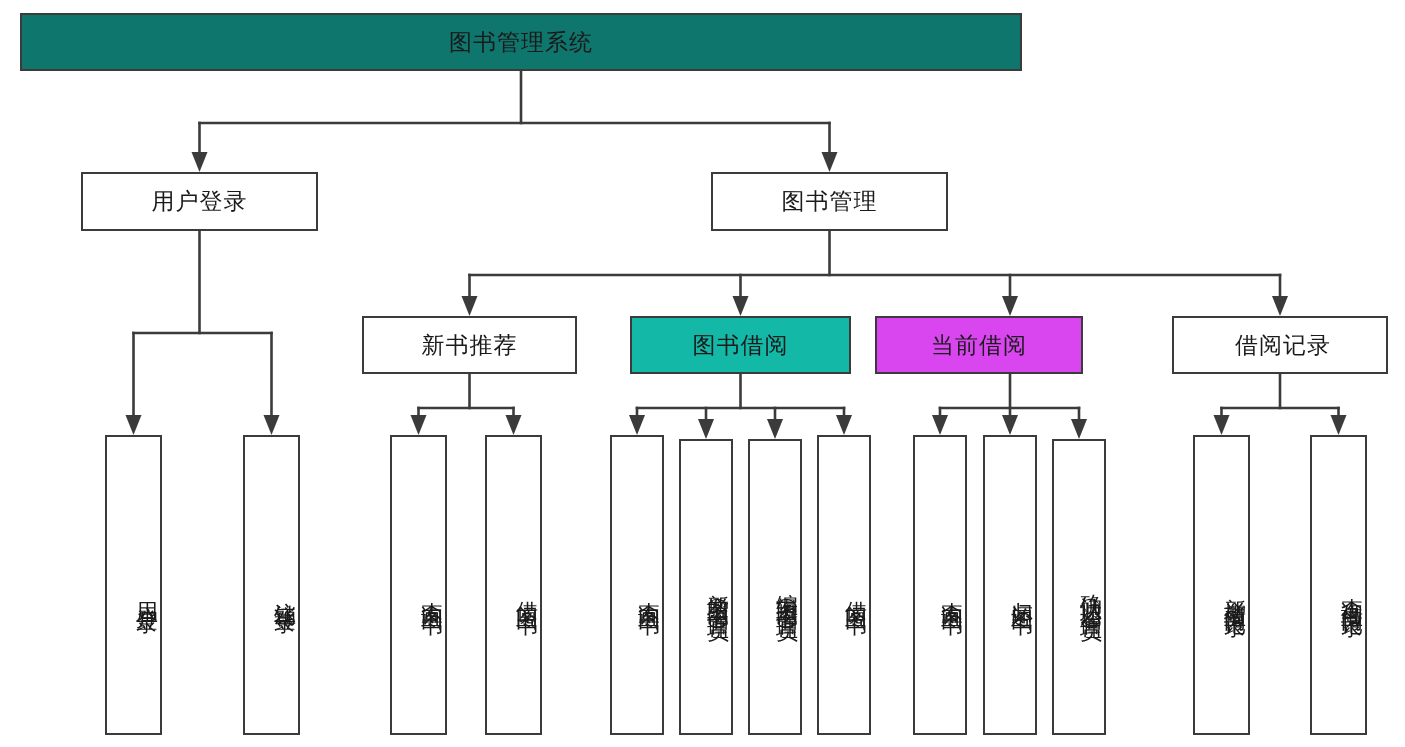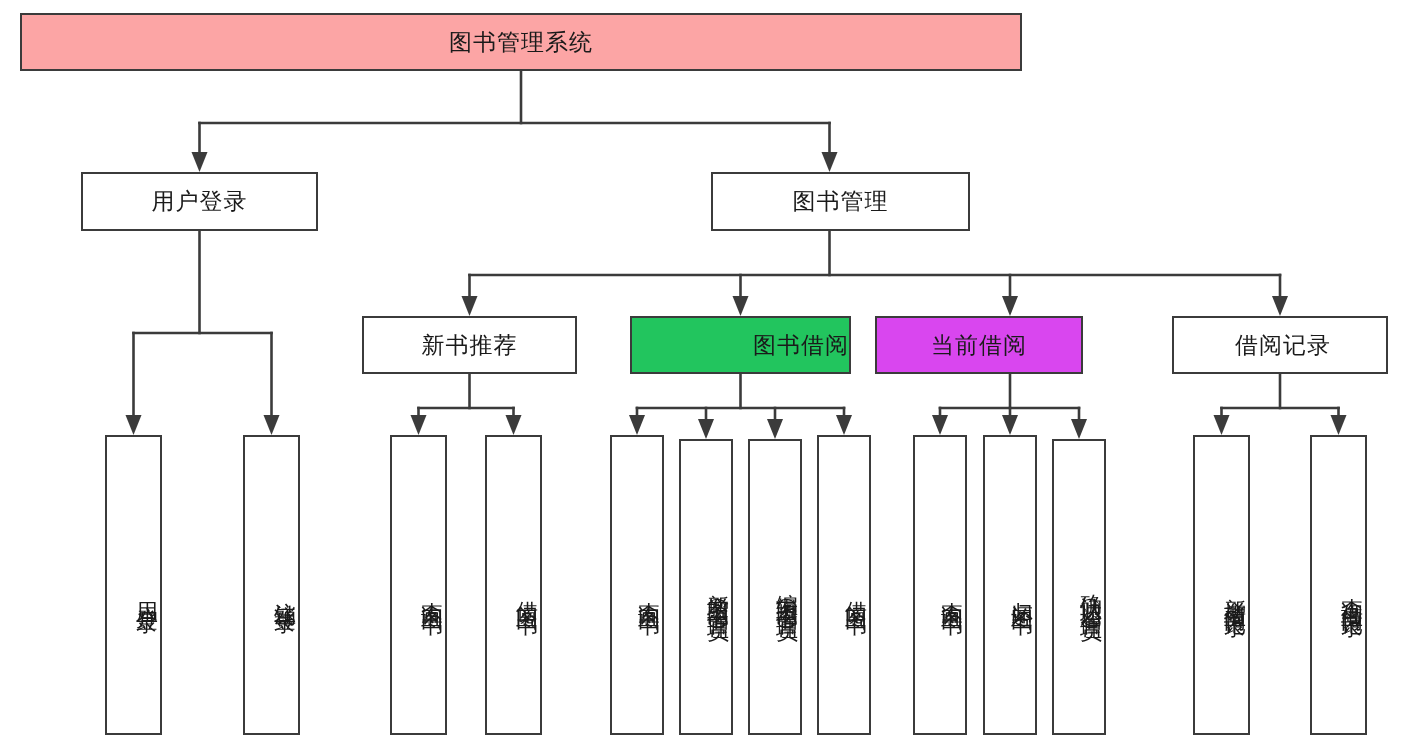--- a/index.html
+++ b/index.html
@@ -119,33 +119,33 @@
       <line x1="1079" y1="408" x2="1079" y2="421" stroke="#3b3b3b" stroke-width="2.6" stroke-linecap="square"></line>
       <path d="M 1071 419 L 1087 419 L 1079 439 Z" fill="#3b3b3b"></path>
       <line x1="1280" y1="374" x2="1280" y2="408" stroke="#3b3b3b" stroke-width="2.6" stroke-linecap="square"></line>
       <line x1="1221.5" y1="408" x2="1338.5" y2="408" stroke="#3b3b3b" stroke-width="2.6" stroke-linecap="square"></line>
       <line x1="1221.5" y1="408" x2="1221.5" y2="417" stroke="#3b3b3b" stroke-width="2.6" stroke-linecap="square"></line>
       <path d="M 1213.5 415 L 1229.5 415 L 1221.5 435 Z" fill="#3b3b3b"></path>
       <line x1="1338.5" y1="408" x2="1338.5" y2="417" stroke="#3b3b3b" stroke-width="2.6" stroke-linecap="square"></line>
       <path d="M 1330.5 415 L 1346.5 415 L 1338.5 435 Z" fill="#3b3b3b"></path>
     </svg>
   <div id="nodes">
-      <div class="node root" style="left: 20px; top: 13px; width: 1002px; height: 58px; border-color: rgb(59, 59, 59); background: #fca5a5; color: rgb(26, 26, 26);">
+      <div class="node root" style="left: 20px; top: 13px; width: 1002px; height: 58px; border-color: rgb(59, 59, 59); background: #0f766e; color: rgb(26, 26, 26);">
         <span class="lbl">图书管理系统</span>
       </div>
       <div class="node l2" style="left: 81px; top: 172px; width: 237px; height: 59px; border-color: rgb(59, 59, 59); background: rgb(255, 255, 255); color: rgb(26, 26, 26);">
         <span class="lbl">用户登录</span>
       </div>
-      <div class="node l2" style="left: 711px; top: 172px; width: 259px; height: 59px; border-color: rgb(59, 59, 59); background: rgb(255, 255, 255); color: rgb(26, 26, 26);">
+      <div class="node l2" style="left: 711px; top: 172px; width: 237px; height: 59px; border-color: rgb(59, 59, 59); background: rgb(255, 255, 255); color: rgb(26, 26, 26);">
         <span class="lbl">图书管理</span>
       </div>
       <div class="node l3" style="left: 362px; top: 316px; width: 215px; height: 58px; border-color: rgb(59, 59, 59); background: rgb(255, 255, 255); color: rgb(26, 26, 26);">
         <span class="lbl">新书推荐</span>
       </div>
-      <div class="node l3" style="left: 630px; top: 316px; width: 221px; height: 58px; border-color: rgb(59, 59, 59); background: #22c55e; color: rgb(26, 26, 26); justify-content: flex-end;">
+      <div class="node l3" style="left: 630px; top: 316px; width: 221px; height: 58px; border-color: rgb(59, 59, 59); background: #14b8a6; color: rgb(26, 26, 26);">
         <span class="lbl">图书借阅</span>
       </div>
       <div class="node l3" style="left: 875px; top: 316px; width: 208px; height: 58px; border-color: rgb(59, 59, 59); background: #d946ef; color: rgb(26, 26, 26);">
         <span class="lbl">当前借阅</span>
       </div>
       <div class="node l3" style="left: 1172px; top: 316px; width: 216px; height: 58px; border-color: rgb(59, 59, 59); background: rgb(255, 255, 255); color: rgb(26, 26, 26); padding-left: 6px;">
         <span class="lbl">借阅记录</span>
       </div>
       <div class="node leaf" style="left: 105px; top: 435px; width: 57px; height: 300px; border-color: rgb(59, 59, 59); background: rgb(255, 255, 255); color: rgb(26, 26, 26);">
         <span class="lbl">用户登录</span>

